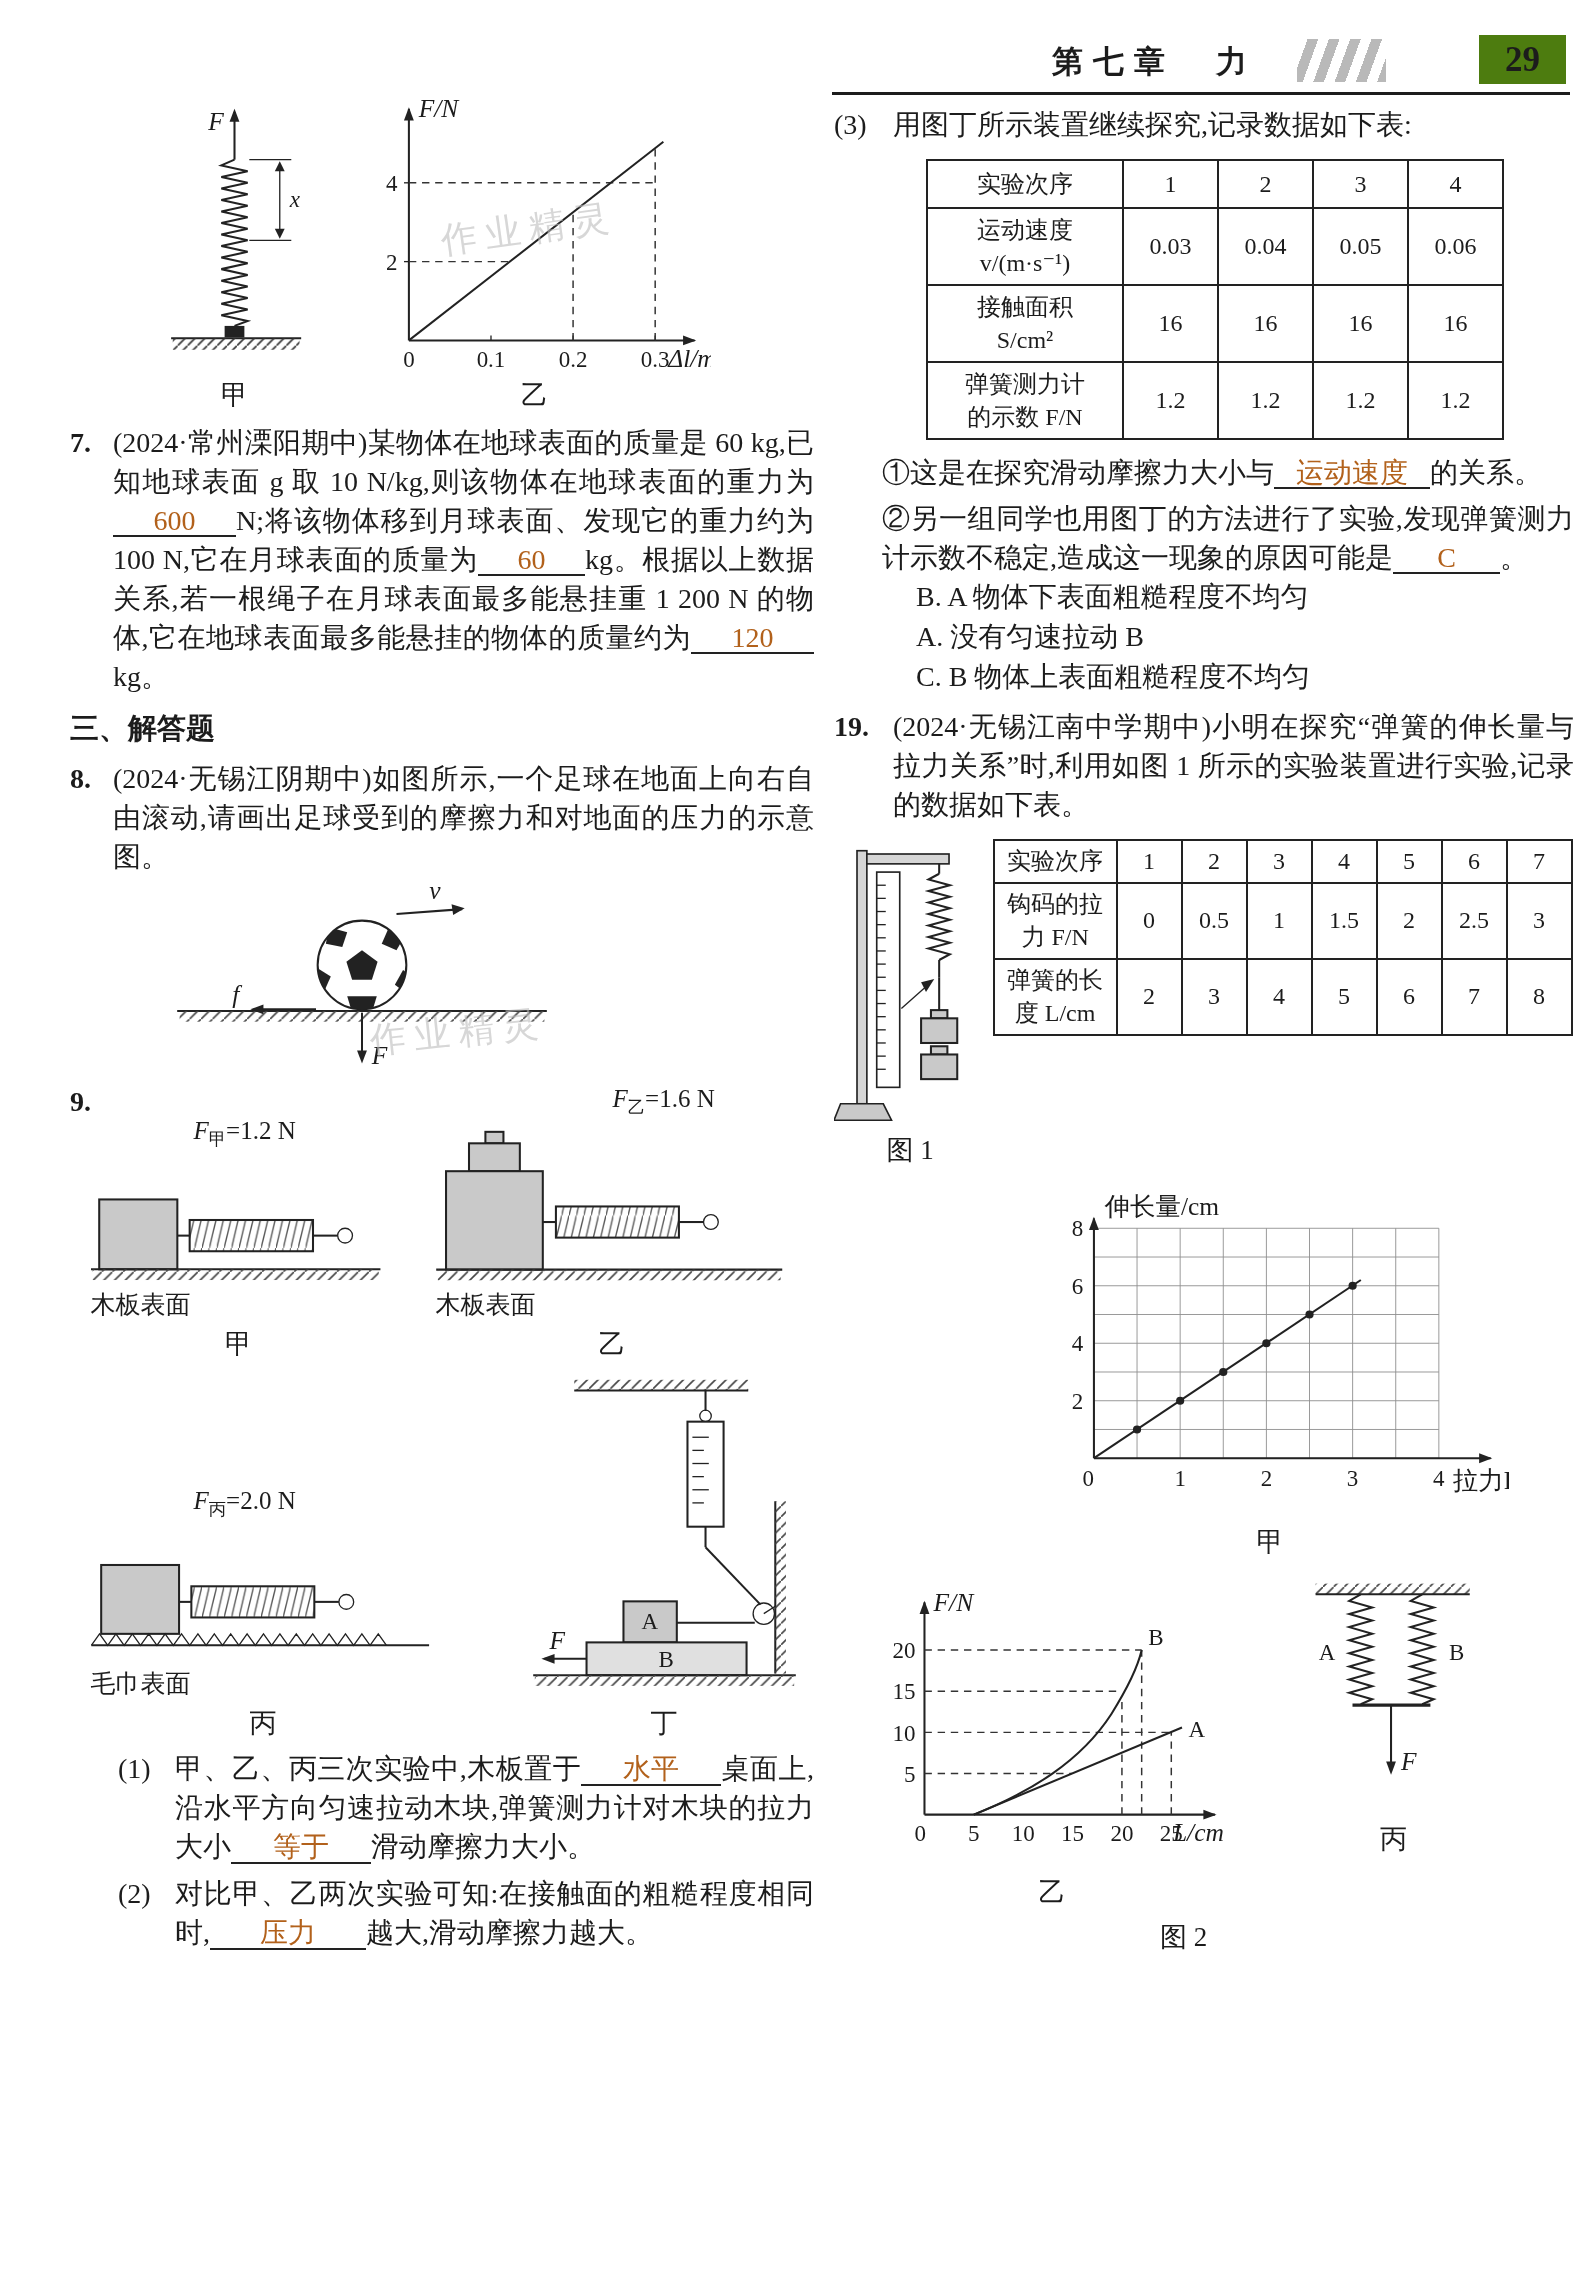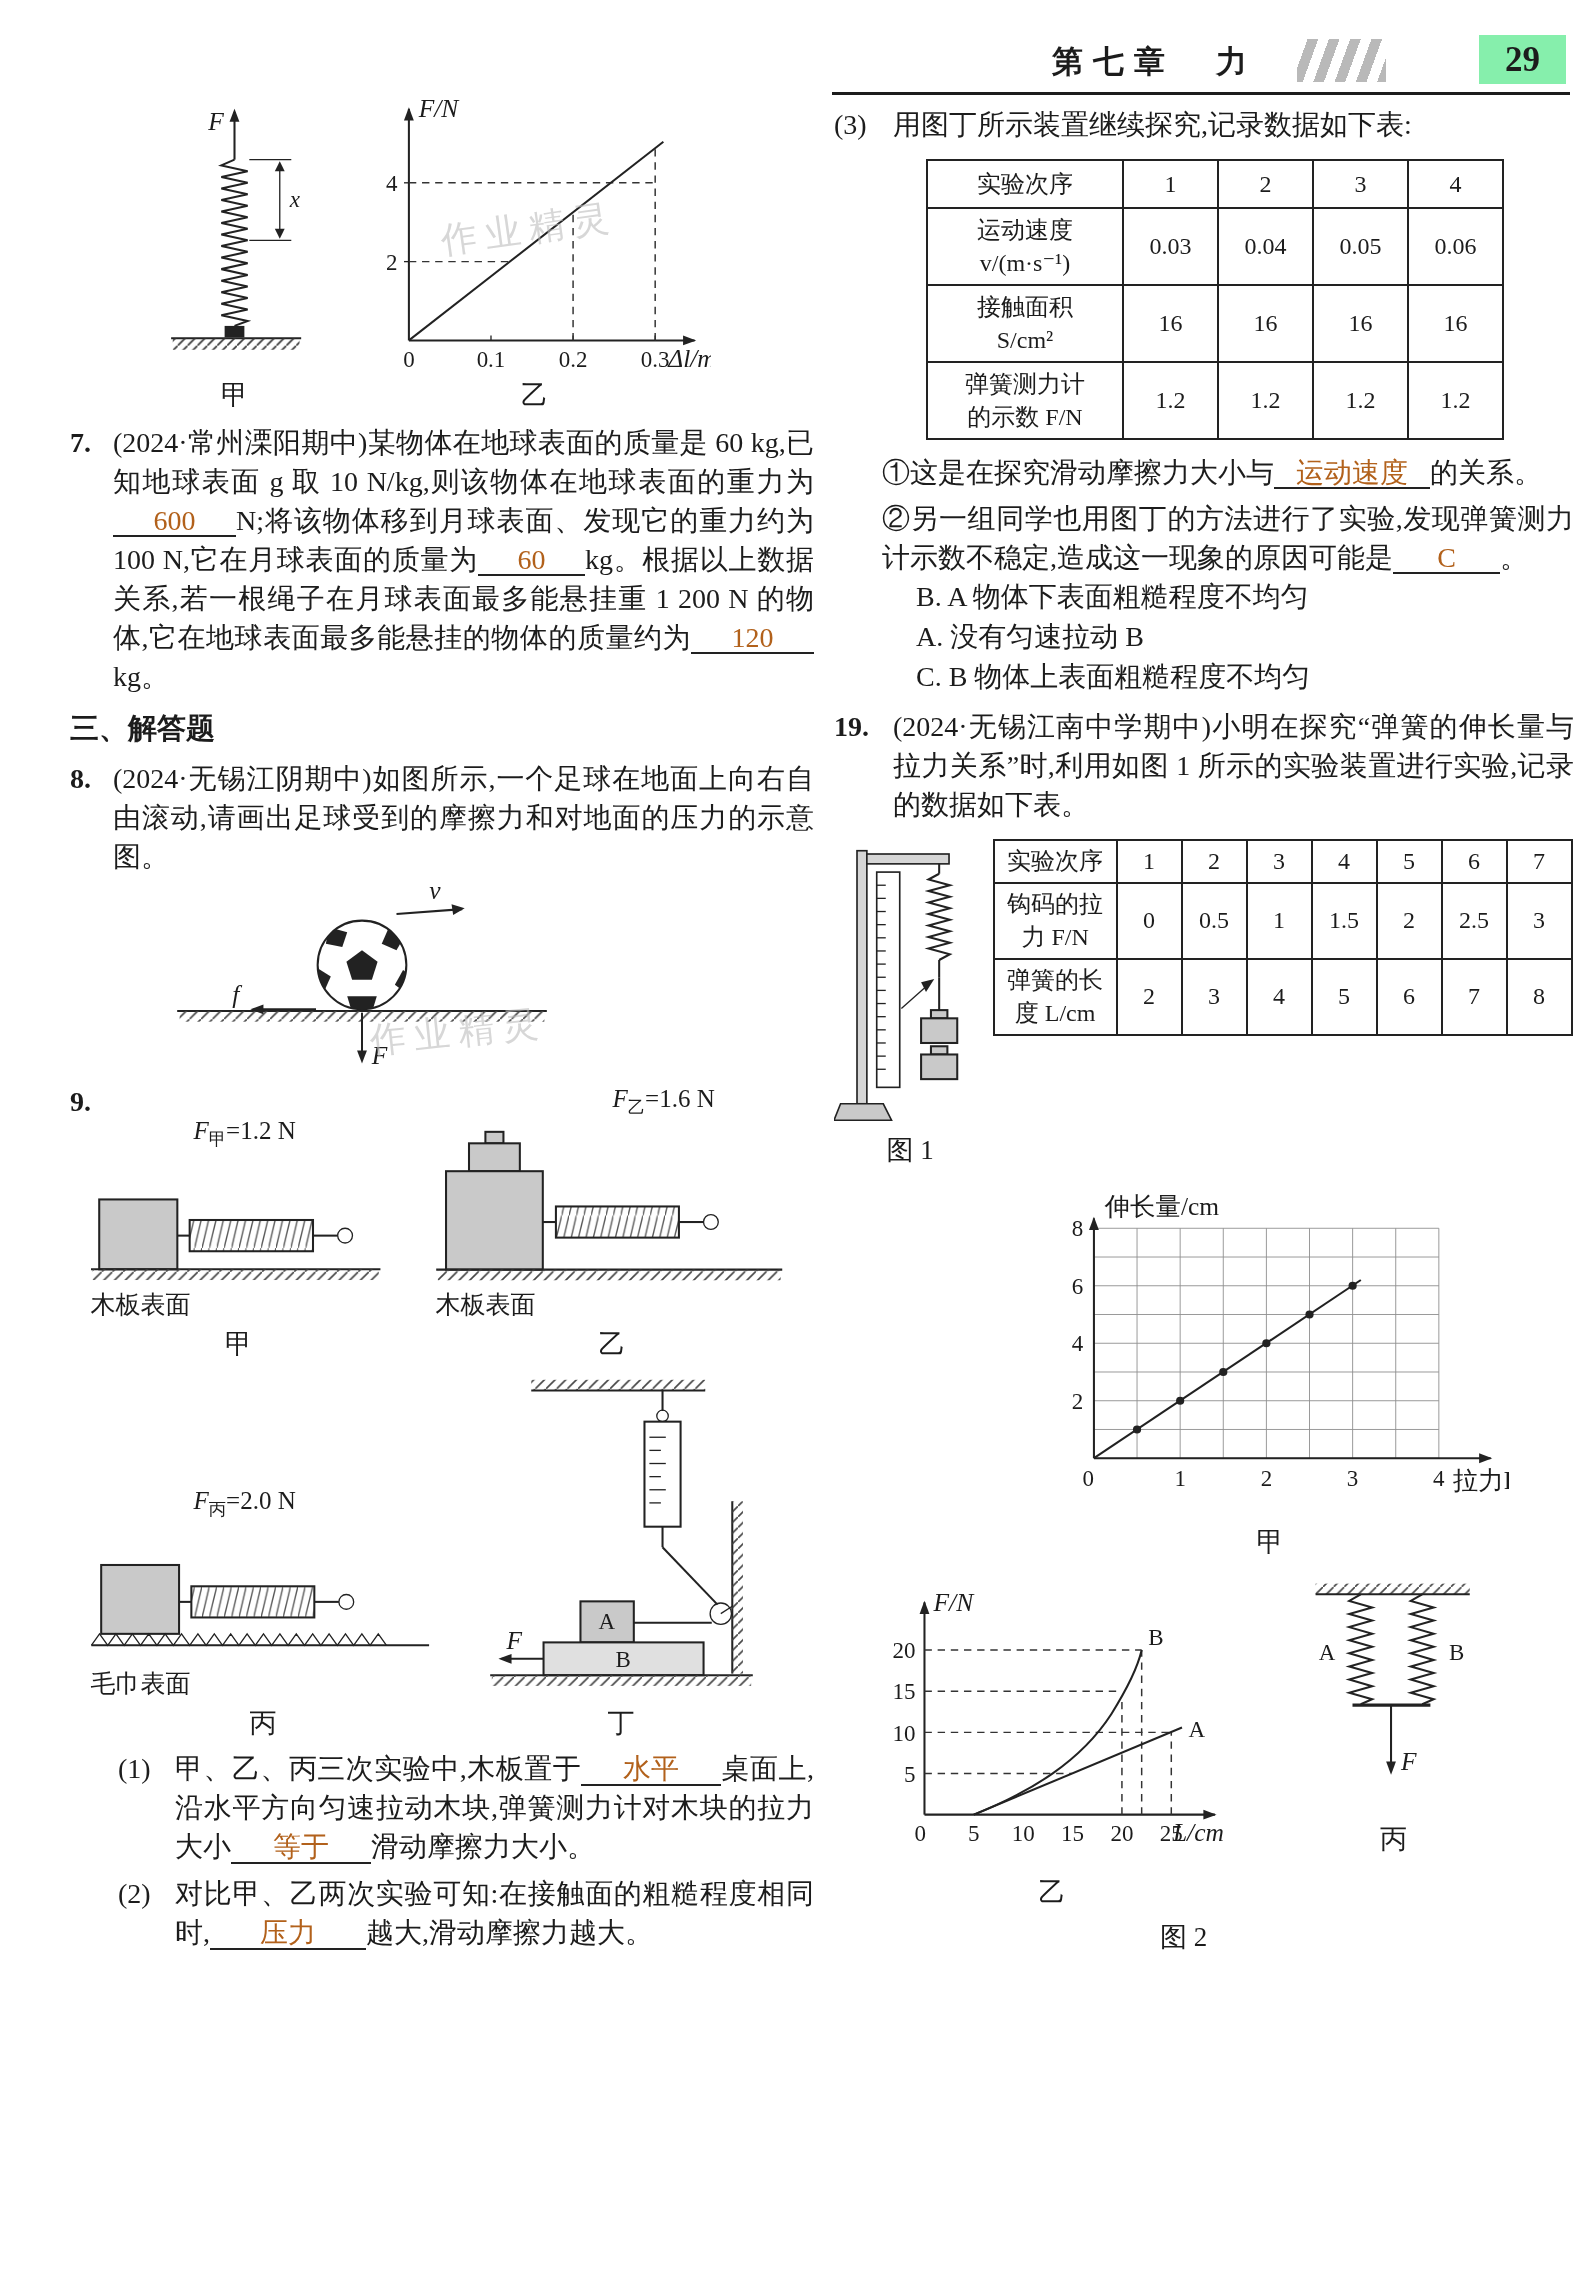--- a/index.html
+++ b/index.html
@@ -1,20 +1,20 @@
 <!DOCTYPE html>
 <html style="font-size:13px"><head>
 <meta charset="utf-8">
 <style>
 *{margin:0;padding:0;box-sizing:border-box}
 html,body{background:#fff}
 body{width:1595px;height:2295px;position:relative;font-family:"Liberation Serif","DejaVu Serif",serif;color:#1c1c1c;overflow:hidden}
 .chapter{position:absolute;left:1052px;top:41px;font-size:31px;font-weight:bold;letter-spacing:10px}
 .slashes{position:absolute;left:1297px;top:39px;width:89px;height:43px;background:repeating-linear-gradient(110deg,#fff 0 10px,#b9b9b9 10px 20px)}
-.pagenum{position:absolute;left:1479px;top:35px;width:87px;height:49px;background:#86efac;font-size:35px;font-weight:bold;text-align:center;line-height:49px}
+.pagenum{position:absolute;left:1479px;top:35px;width:87px;height:49px;background:#4d7c0f;font-size:35px;font-weight:bold;text-align:center;line-height:49px}
 .hrule{position:absolute;left:832px;top:92px;width:738px;height:2.5px;background:#1c1c1c}
 .col{position:absolute}
 .left{left:70px;top:79px;width:744px}
 .right{left:834px;top:105px;width:740px}
 .prob{position:relative;padding-left:43px;font-size:28px;line-height:39px;text-align:justify;margin-top:10px}
 .prob .pnum{position:absolute;left:0;top:0;font-weight:bold}
 .p10p{padding-left:59px}
 .h3{font-size:29px;font-weight:bold;margin-top:13px}
 .subq{position:relative;padding-left:105px;font-size:28px;line-height:39px;text-align:justify;margin-top:8.2px}
 .subq .qnum{position:absolute;left:48px}
@@ -198,21 +198,21 @@
         <line class="ln" x1="296" y1="122" x2="326" y2="122"></line>
         <circle cx="335" cy="122" r="9" class="tn"></circle>
         <line class="ln" x1="0" y1="180" x2="422" y2="180"></line>
         <rect x="2" y="180" width="418" height="13" fill="url(#hp4)"></rect>
       </svg>
       <div class="surf">木板表面</div>
       <div class="cap">乙</div>
     </div>
   </div>
 
-  <div class="figrow" style="margin-left:20.5px;gap:46px;margin-top:16.4px">
+  <div class="figrow" style="margin-left:20.5px;gap:89px;margin-top:16.4px">
     <div>
       <div class="flabel" style="margin-left:103px"><span class="it">F</span><sub>丙</sub><span>=2.0 N</span></div>
       <svg width="345" height="141" viewBox="0 0 420 172">
         <defs>
             <pattern id="hp5" width="13" height="13" patternUnits="userSpaceOnUse">
               <line x1="0" y1="13" x2="13" y2="0" stroke="#444" stroke-width="2"></line>
             </pattern>
         <pattern id="hp5s" width="9" height="38" patternUnits="userSpaceOnUse">
               <line x1="0" y1="38" x2="9" y2="0" stroke="#555" stroke-width="1.6"></line>
             </pattern>

